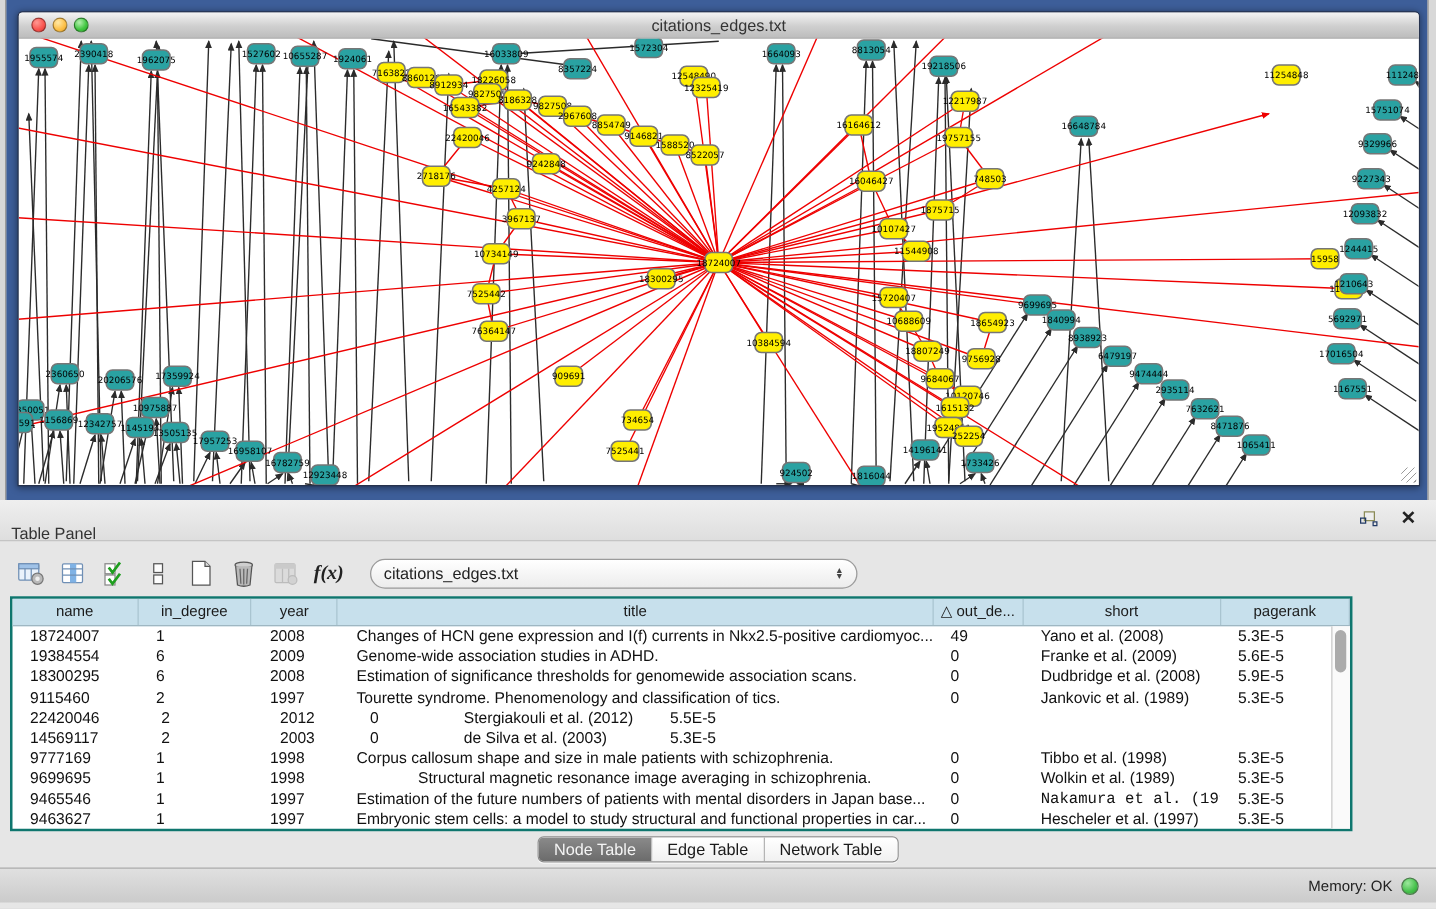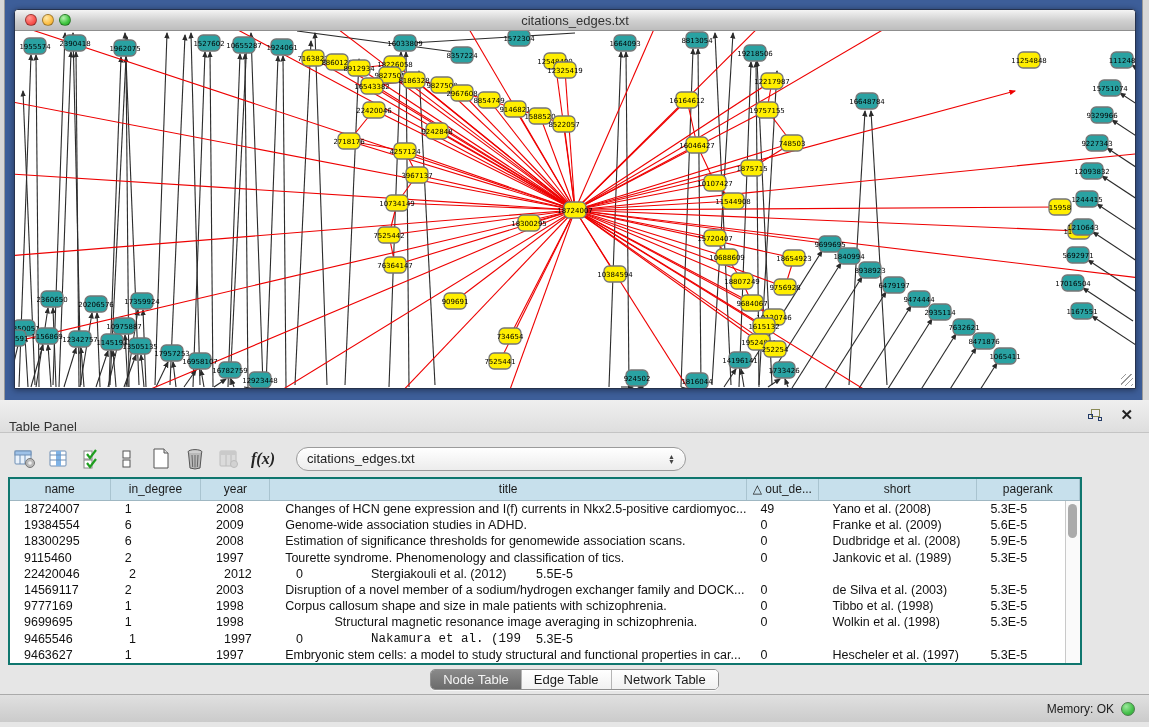--- a/index.html
+++ b/index.html
@@ -829,47 +829,47 @@
           <div class="cell" style="width: 95px;">2</div>
           <div class="cell" style="width: 72px;">2012</div>
           <div class="cell" style="width: 75px;">0</div>
           <div class="cell" style="width: 165px;">Stergiakouli et al. (2012)</div>
           <div class="cell" style="width: 108px;">5.5E-5</div>
         </div>
         <div class="tbl-row">
           <div class="cell" style="width: 105px;">14569117</div>
           <div class="cell" style="width: 95px;">2</div>
           <div class="cell" style="width: 72px;">2003</div>
-          <div class="cell" style="width: 498px;">Disruption of a novel member of a sodium/hydrogen exchanger family and DOCK...</div>
           <div class="cell" style="width: 75px;">0</div>
           <div class="cell" style="width: 165px;">de Silva et al. (2003)</div>
           <div class="cell" style="width: 108px;">5.3E-5</div>
         </div>
         <div class="tbl-row">
           <div class="cell" style="width: 105px;">9777169</div>
           <div class="cell" style="width: 95px;">1</div>
           <div class="cell" style="width: 72px;">1998</div>
           <div class="cell" style="width: 498px;">Corpus callosum shape and size in male patients with schizophrenia.</div>
           <div class="cell" style="width: 75px;">0</div>
           <div class="cell" style="width: 165px;">Tibbo et al. (1998)</div>
           <div class="cell" style="width: 108px;">5.3E-5</div>
         </div>
         <div class="tbl-row">
           <div class="cell" style="width: 105px;">9699695</div>
           <div class="cell" style="width: 95px;">1</div>
           <div class="cell" style="width: 72px;">1998</div>
           <div class="cell" style="width: 498px; text-align: center;">Structural magnetic resonance image averaging in schizophrenia.</div>
           <div class="cell" style="width: 75px;">0</div>
-          <div class="cell" style="width: 165px;">Wolkin et al. (1998)</div>
+          <div class="cell" style="width: 165px;">Wolkin et al. (1989)</div>
           <div class="cell" style="width: 108px;">5.3E-5</div>
         </div>
         <div class="tbl-row">
           <div class="cell" style="width: 105px;">9465546</div>
           <div class="cell" style="width: 95px;">1</div>
           <div class="cell" style="width: 72px;">1997</div>
+          <div class="cell" style="width: 498px;">Estimation of the future numbers of patients with mental disorders in Japan base...</div>
           <div class="cell" style="width: 75px;">0</div>
           <div class="cell" style="width: 165px; font-family: Liberation Mono, monospace;">Nakamura et al. (1997)</div>
           <div class="cell" style="width: 108px;">5.3E-5</div>
         </div>
         <div class="tbl-row">
           <div class="cell" style="width: 105px;">9463627</div>
           <div class="cell" style="width: 95px;">1</div>
           <div class="cell" style="width: 72px;">1997</div>
           <div class="cell" style="width: 498px;">Embryonic stem cells: a model to study structural and functional properties in car...</div>
           <div class="cell" style="width: 75px;">0</div>

